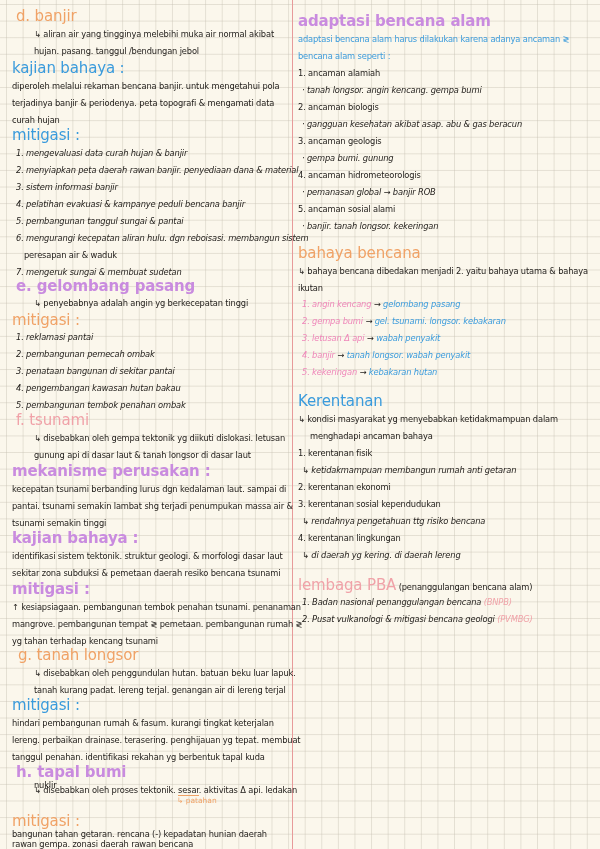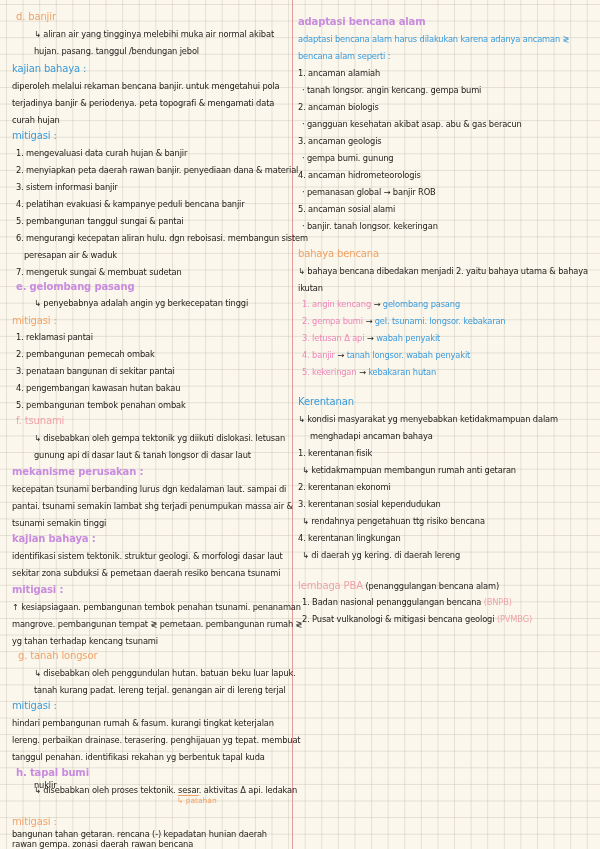--- a/index.html
+++ b/index.html
@@ -17,24 +17,24 @@
   .margin-line {
     position:absolute; top:0; bottom:0; left:292px; width:1px; background:#e79a9a;
   }
   .col { position:absolute; top:0; }
   .col-left { left:12px; width:276px; }
   .col-right { left:298px; width:296px; }
   .line {
     position:absolute; left:0; white-space:nowrap;
     font-size:8.3px; line-height:11px; letter-spacing:-0.15px;
   }
-  .h { font-size:10px; }
+  .h { font-size:15px; }
   .ind1 { left:12px; }
   .ind2 { left:22px; }
-  .ind-s { left:4px; }
+  .ind-s { left:4px;font-style:italic; }
   .c-orange { color:#f0a266; }
   .c-blue { color:#3a9bdc;text-align:center; }
   .c-purple { color:#c98bdf;font-weight:bold; }
   .c-pink { color:#ef86b9; }
   .c-salmon { color:#f0a2a8; }
   .arrow { color:#1e1b18; }
   .sub-note { position:absolute; font-size:7.5px; color:#f0a266; white-space:nowrap; }
   .underline-o { border-bottom:1px solid #f0a266; }
 </style>
 </head>

